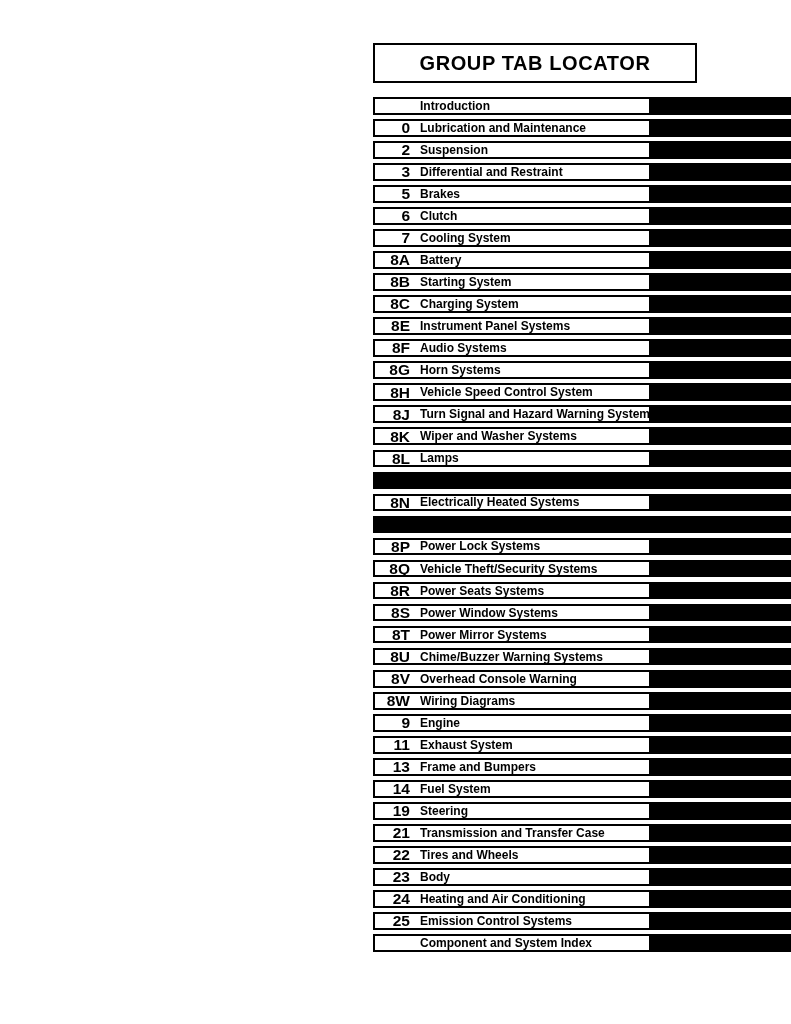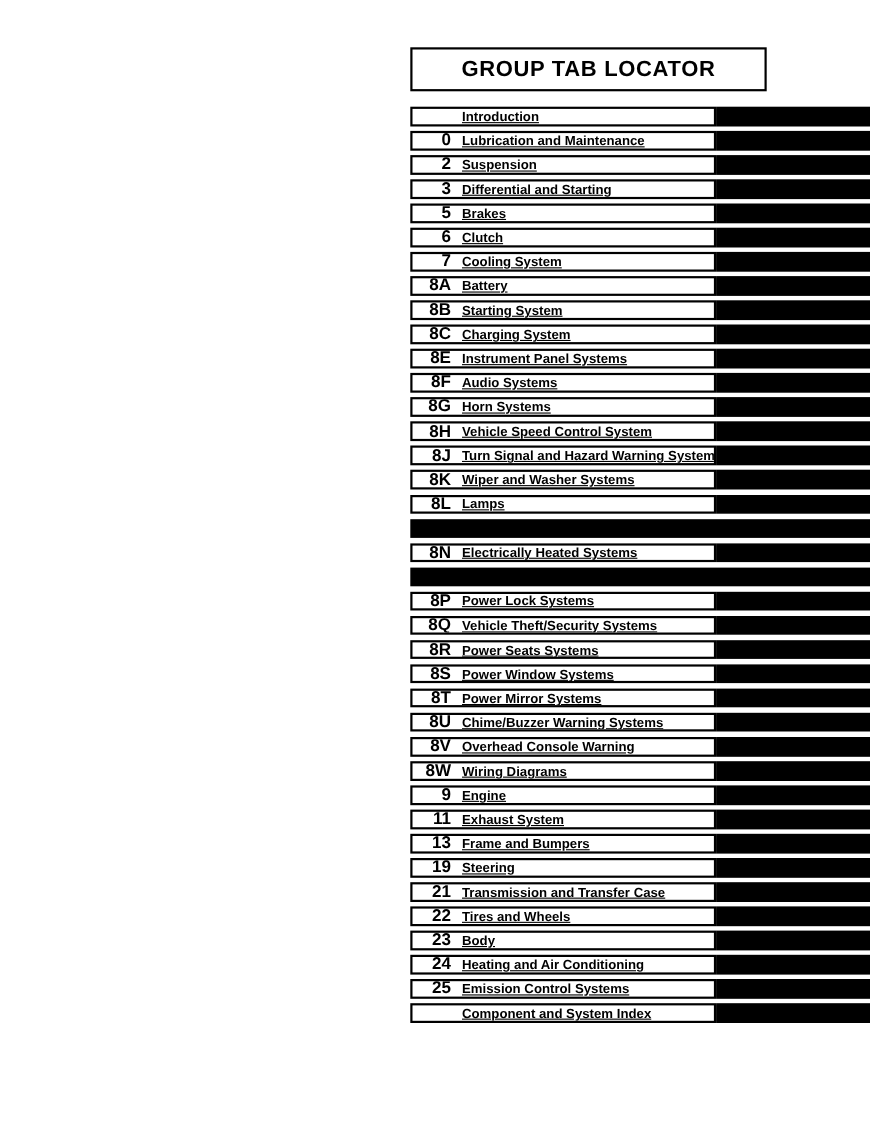--- a/index.html
+++ b/index.html
@@ -72,21 +72,20 @@
     color: var(--ink);
     white-space: nowrap;
   }
   .row-label {
     margin-left: 10px;
     font-weight: bold;
     font-size: 12px;
     line-height: 1;
     color: var(--ink);
     white-space: nowrap;
-    text-decoration: underline;
   }
   .row-tab {
     flex: 1;
     height: 100%;
     background: var(--ink);
   }
 </style>
 </head>
 <body>
 
@@ -115,21 +114,21 @@
     <div class="row-box">
       <span class="row-num">2</span>
       <span class="row-label">Suspension</span>
     </div>
     <div class="row-tab"></div>
   </div>
 
   <div class="row">
     <div class="row-box">
       <span class="row-num">3</span>
-      <span class="row-label">Differential and Starting</span>
+      <span class="row-label">Differential and Restraint</span>
     </div>
     <div class="row-tab"></div>
   </div>
 
   <div class="row">
     <div class="row-box">
       <span class="row-num">5</span>
       <span class="row-label">Brakes</span>
     </div>
     <div class="row-tab"></div>
@@ -329,20 +328,27 @@
   </div>
 
   <div class="row">
     <div class="row-box">
       <span class="row-num">13</span>
       <span class="row-label">Frame and Bumpers</span>
     </div>
     <div class="row-tab"></div>
   </div>
 
+  <div class="row">
+    <div class="row-box">
+      <span class="row-num">14</span>
+      <span class="row-label">Fuel System</span>
+    </div>
+    <div class="row-tab"></div>
+  </div>
 
   <div class="row">
     <div class="row-box">
       <span class="row-num">19</span>
       <span class="row-label">Steering</span>
     </div>
     <div class="row-tab"></div>
   </div>
 
   <div class="row">

